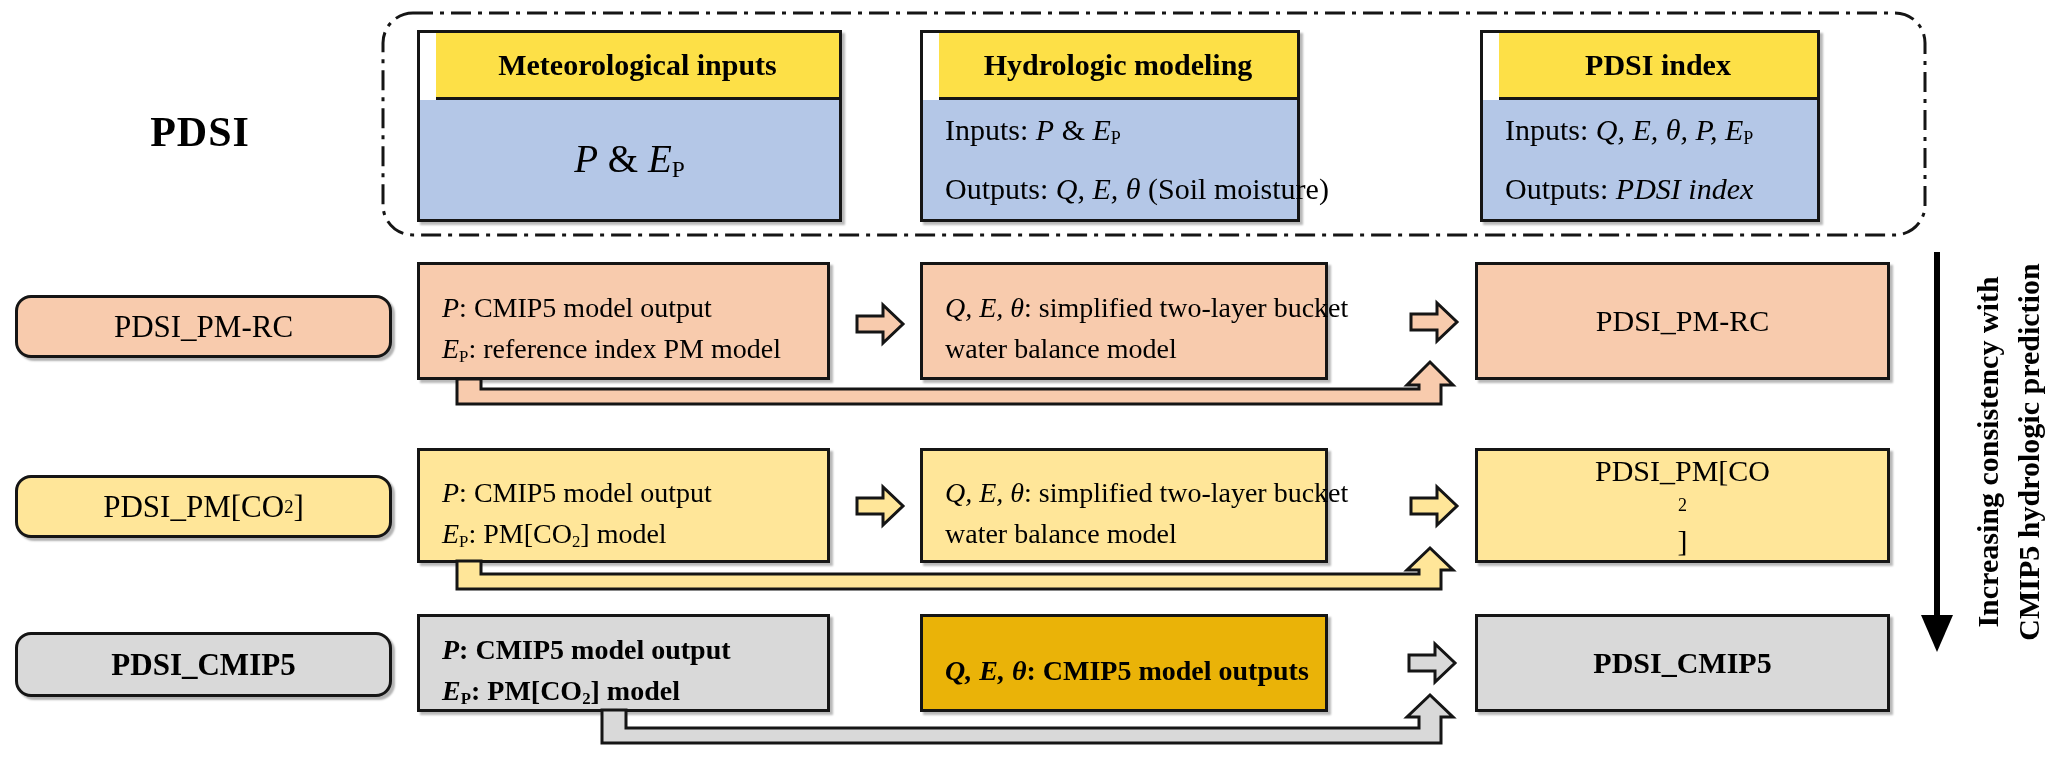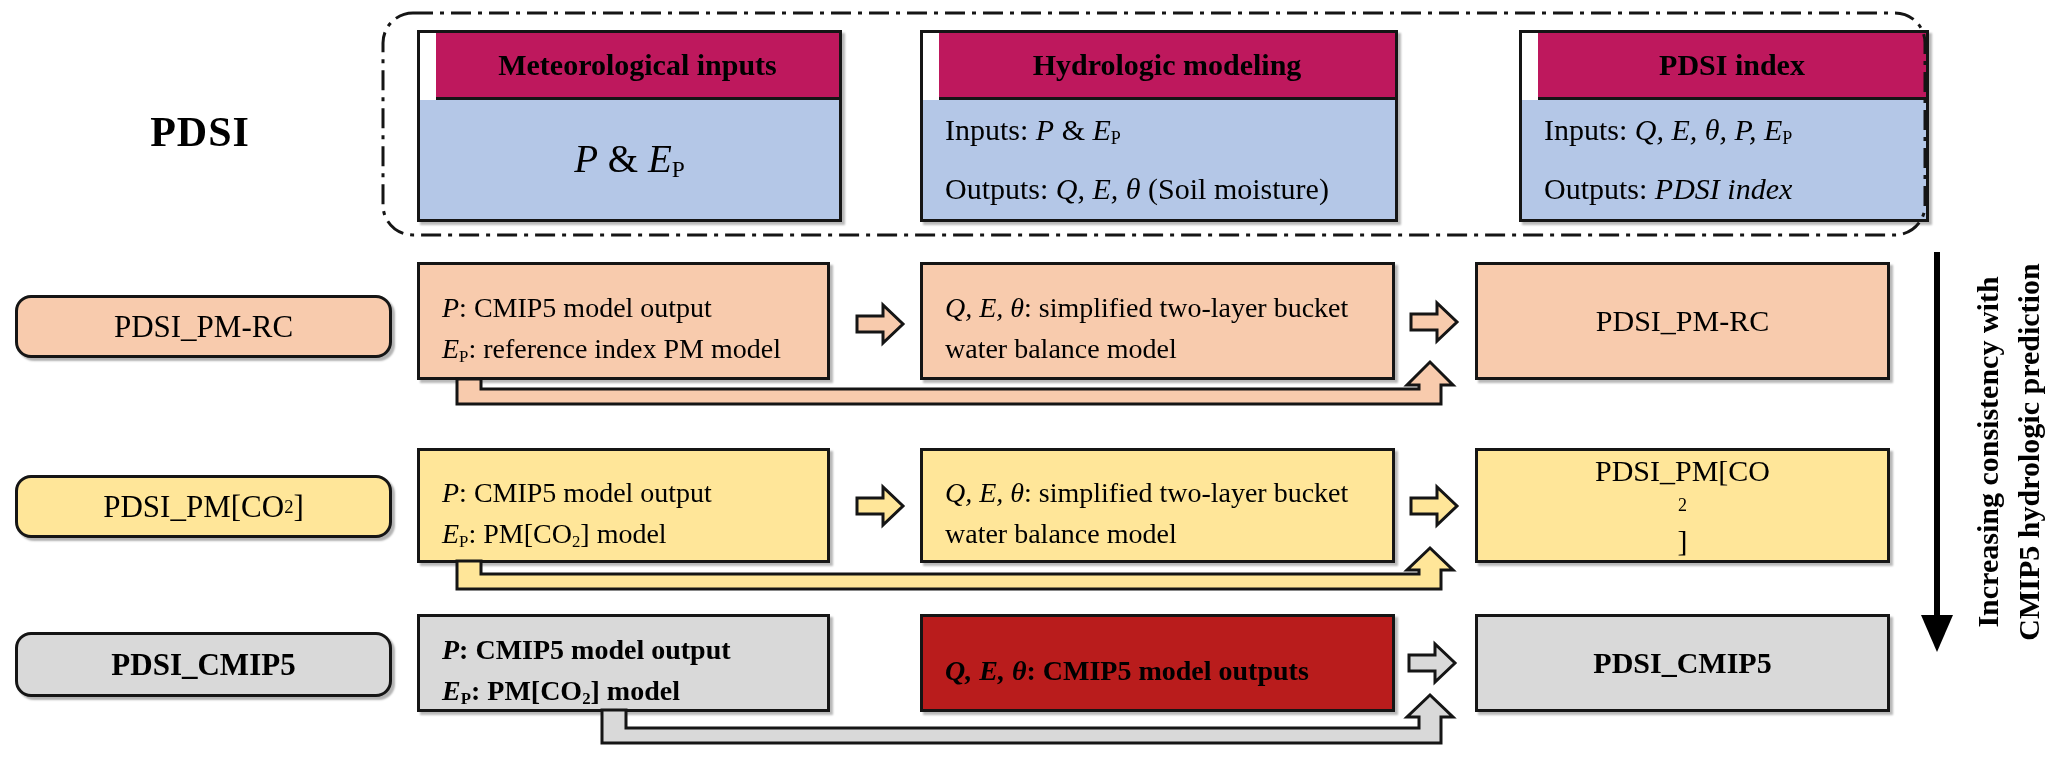--- a/index.html
+++ b/index.html
@@ -13,21 +13,21 @@
     left:90px;top:104px;width:220px;height:56px;
     display:flex;align-items:center;justify-content:center;
     font-size:42px;font-weight:bold;letter-spacing:1px;
   }
   
   .topbox{
     border:3px solid #151515;box-shadow:3px 3px 2px rgba(0,0,0,0.28);
     display:flex;flex-direction:column;box-sizing:border-box;height:192px;top:30px;
   }
   .topbox-h{
-    height:64px;flex:0 0 64px;background:#be185d;border-bottom:3px solid #151515;
+    height:64px;flex:0 0 64px;background:#fde047;border-bottom:3px solid #151515;
     display:flex;align-items:center;justify-content:center;
     font-size:30px;font-weight:bold;margin-left:16px;
   }
   .topbox-b{
     flex:1 1 auto;background:#B4C7E7;display:flex;flex-direction:column;
     justify-content:center;gap:24px;padding:0 26px 0 22px;font-size:30px;
   }
   .topbox-b.center-big{align-items:center;padding:0;font-size:39px;}
   
   .rowlabel{
@@ -35,21 +35,21 @@
     box-shadow:3px 3px 2px rgba(0,0,0,0.30);box-sizing:border-box;
     display:flex;align-items:center;justify-content:center;font-size:31px;
   }
   .rowbox{
     border:3px solid #151515;box-shadow:3px 3px 2px rgba(0,0,0,0.28);
     box-sizing:border-box;display:flex;flex-direction:column;justify-content:center;
     padding:16px 10px 0 22px;font-size:28px;line-height:1.45;
   }
   .rowbox.centered{align-items:center;padding:0;}
   .col1{left:417px;width:413px;}
-  .col2{left:920px;width:475px;}
+  .col2{left:920px;width:408px;}
   .col3{left:1475px;width:415px;}
   .row-bold{font-weight:bold;}
   
   .side-label{
     left:1788px;top:410px;width:440px;height:84px;
     transform:rotate(-90deg);
     display:flex;flex-direction:column;align-items:center;justify-content:center;
     font-size:30px;font-weight:bold;line-height:1.38;text-align:center;white-space:nowrap;
   }
   
@@ -66,29 +66,29 @@
 
   <div class="abs pdsi-title">PDSI</div>
 
   <div class="abs topbox col1" style="width:425px">
     <div class="topbox-h">Meteorological inputs</div>
     <div class="topbox-b center-big">
       <div class="line"><span class="sg-i">P</span><span class="sg-n"> &amp; </span><span class="sg-i">E</span><span class="sg-s">P</span></div>
     </div>
   </div>
 
-  <div class="abs topbox col2" style="width:478px">
+  <div class="abs topbox col2" style="width:380px">
     <div class="topbox-h">Hydrologic modeling</div>
     <div class="topbox-b">
       <div class="line"><span class="sg-n">Inputs: </span><span class="sg-i">P</span><span class="sg-n"> &amp; </span><span class="sg-i">E</span><span class="sg-s">P</span></div>
       <div class="line"><span class="sg-n">Outputs: </span><span class="sg-i">Q, E, θ </span><span class="sg-n">(Soil moisture)</span></div>
     </div>
   </div>
 
-  <div class="abs topbox" style="left:1519px;width:410px">
+  <div class="abs topbox" style="left:1480px;width:340px">
     <div class="topbox-h">PDSI index</div>
     <div class="topbox-b">
       <div class="line"><span class="sg-n">Inputs: </span><span class="sg-i">Q, E, θ, P, E</span><span class="sg-s">P</span></div>
       <div class="line"><span class="sg-n">Outputs: </span><span class="sg-i">PDSI index</span></div>
     </div>
   </div>
 
   <div class="abs rowlabel" style="top: 295px; height: 63px; background-color: rgb(248, 203, 173);">
       <span class="sg-n">PDSI_PM-RC</span>
     </div>
@@ -123,21 +123,21 @@
       <span class="sg-n">]</span>
     </div>
 
   <div class="abs rowlabel row-bold" style="top: 632px; height: 65px; background-color: rgb(217, 217, 217);">
       <span class="sg-n">PDSI_CMIP5</span>
     </div>
   <div class="abs rowbox row-bold col1" style="top: 614px; height: 98px; background-color: rgb(217, 217, 217);">
     <div class="line"><span class="sg-i">P</span><span class="sg-n">: CMIP5 model output</span></div>
     <div class="line"><span class="sg-i">E</span><span class="sg-s">P</span><span class="sg-n">: PM[CO</span><span class="sg-s">2</span><span class="sg-n">] model</span></div>
   </div>
-  <div class="abs rowbox row-bold col2" style="top: 614px; height: 98px; background-color: #b91c1c;">
+  <div class="abs rowbox row-bold col2" style="top: 614px; height: 98px; background-color: #eab308;">
     <div class="line"><span class="sg-i">Q, E, θ</span><span class="sg-n">: CMIP5 model outputs</span></div>
   </div>
   <div class="abs rowbox centered row-bold col3" style="top: 614px; height: 98px; font-size: 30px; background-color: rgb(217, 217, 217);">
       <span class="sg-n">PDSI_CMIP5</span>
     </div>
 
   <div class="abs side-label">
     <div>Increasing consistency with</div>
     <div>CMIP5 hydrologic prediction</div>
   </div>

